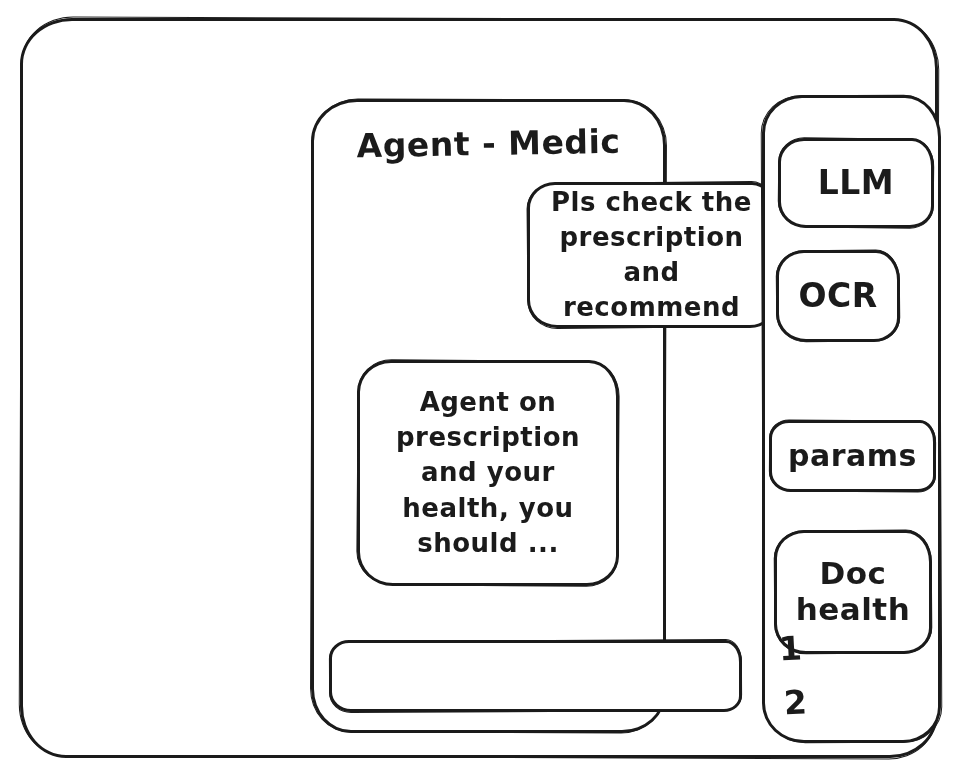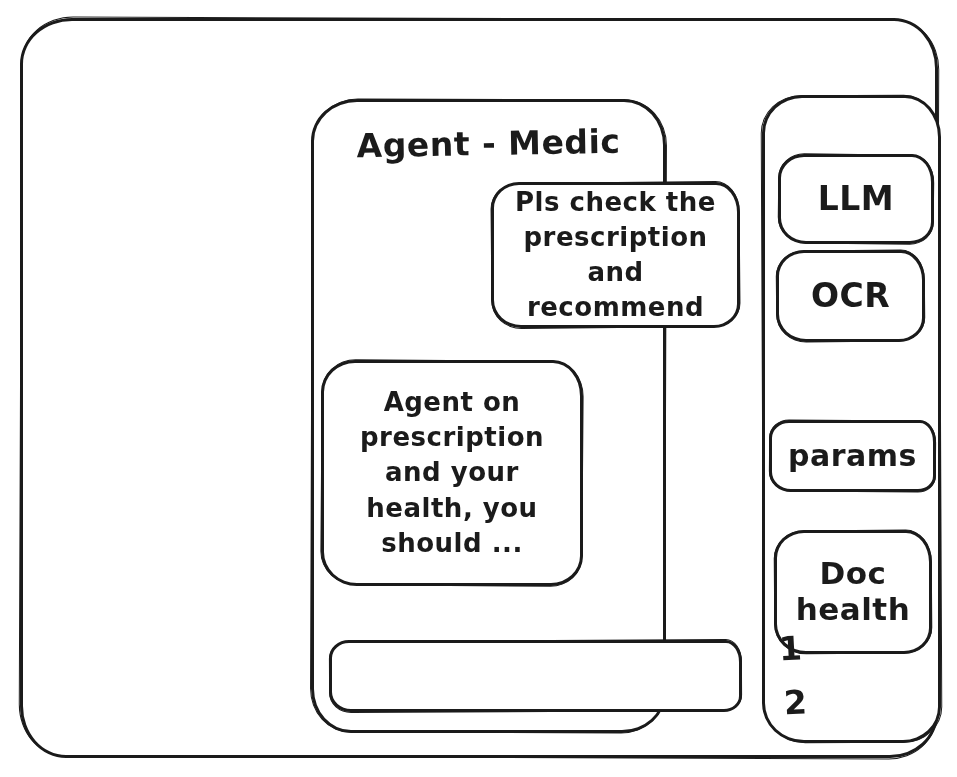--- a/index.html
+++ b/index.html
@@ -37,43 +37,43 @@
   .h-item.one{left:62px;top:150px;width:188px;height:76px;
     border-radius:18px 14px 20px 16px/16px 20px 14px 18px;--rot:.6deg;}
   .h-item.two{left:57px;top:262px;width:179px;height:78px;
     border-radius:20px 16px 18px 22px/18px 22px 16px 20px;--rot:-.5deg;}
   
   .chat{left:288px;top:78px;width:355px;height:634px;
     border-radius:46px 42px 44px 40px/42px 46px 40px 44px;--rot:.2deg;}
   .chat .panel-title{top:22px;}
   .bubble{
     display:flex;align-items:center;justify-content:center;
-    text-align:center;font-size:26px;line-height:1.35;padding:10px 12px;
+    text-align:center;font-size:26px;line-height:1.35;padding:10px 12px;margin-left:36px;
   }
   .bubble.user{left:177px;top:80px;width:249px;height:146px;
     border-radius:28px 24px 26px 30px/26px 30px 24px 28px;--rot:-.55deg;}
   .bubble.agent{left:7px;top:258px;width:262px;height:226px;
     border-radius:34px 30px 32px 36px/32px 36px 30px 34px;--rot:.45deg;}
   .input-wrap{left:15px;top:538px;width:413px;height:72px;
     border-radius:20px 16px 18px 22px/18px 22px 16px 20px;--rot:-.3deg;}
   .input-wrap input{
     position:absolute;inset:0;border:none;outline:none;background:transparent;
     font:inherit;color:inherit;padding:0 18px;width:100%;box-sizing:border-box;
   }
   
   .tools{left:739px;top:74px;width:179px;height:648px;
     border-radius:40px 36px 38px 42px/38px 42px 36px 40px;--rot:-.25deg;}
   button.tool{
     cursor:pointer;font:inherit;color:var(--ink);letter-spacing:.5px;
     display:flex;align-items:center;justify-content:center;text-align:center;
     padding:0;line-height:1.15;
   }
   .tool.llm{left:13px;top:40px;width:156px;height:90px;font-size:33px;
-    border-radius:26px 22px 24px 28px/24px 28px 22px 26px;margin-top:16px;--rot:.7deg;}
-  .tool.ocr{left:11px;top:152px;width:149px;height:92px;font-size:33px;
+    border-radius:26px 22px 24px 28px/24px 28px 22px 26px;--rot:.7deg;}
+  .tool.ocr{left:11px;top:152px;width:124px;height:92px;font-size:33px;
     border-radius:28px 24px 26px 30px/26px 30px 24px 28px;--rot:-.6deg;}
   .tool.params{left:4px;top:322px;width:167px;height:72px;font-size:30px;
     border-radius:20px 16px 18px 22px/18px 22px 16px 20px;--rot:.5deg;}
   .tool.doc{left:9px;top:432px;width:158px;height:124px;font-size:31px;
     border-radius:30px 26px 28px 32px/28px 32px 26px 30px;--rot:-.45deg;
     flex-direction:column;}
   .doc-num{
     position:absolute;font-size:33px;cursor:pointer;
     transform:rotate(-3deg);line-height:1;
   }

